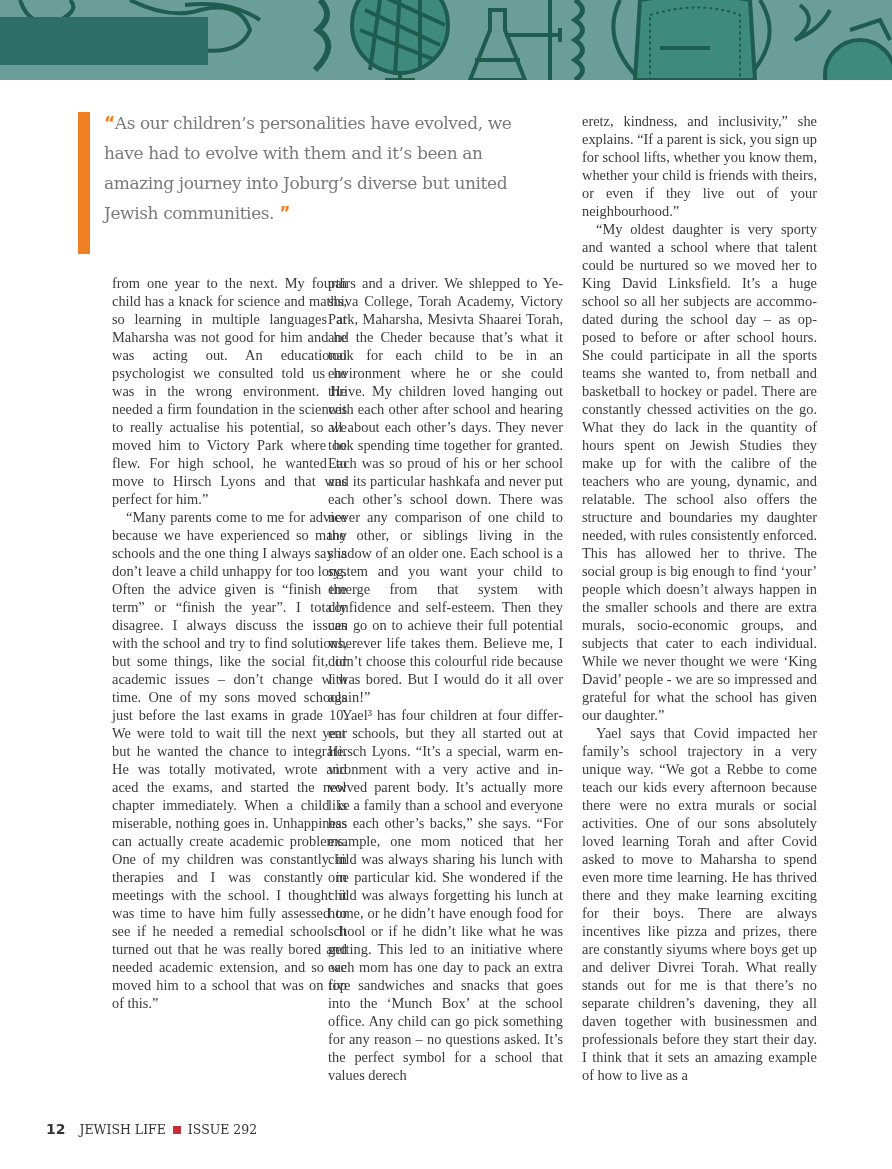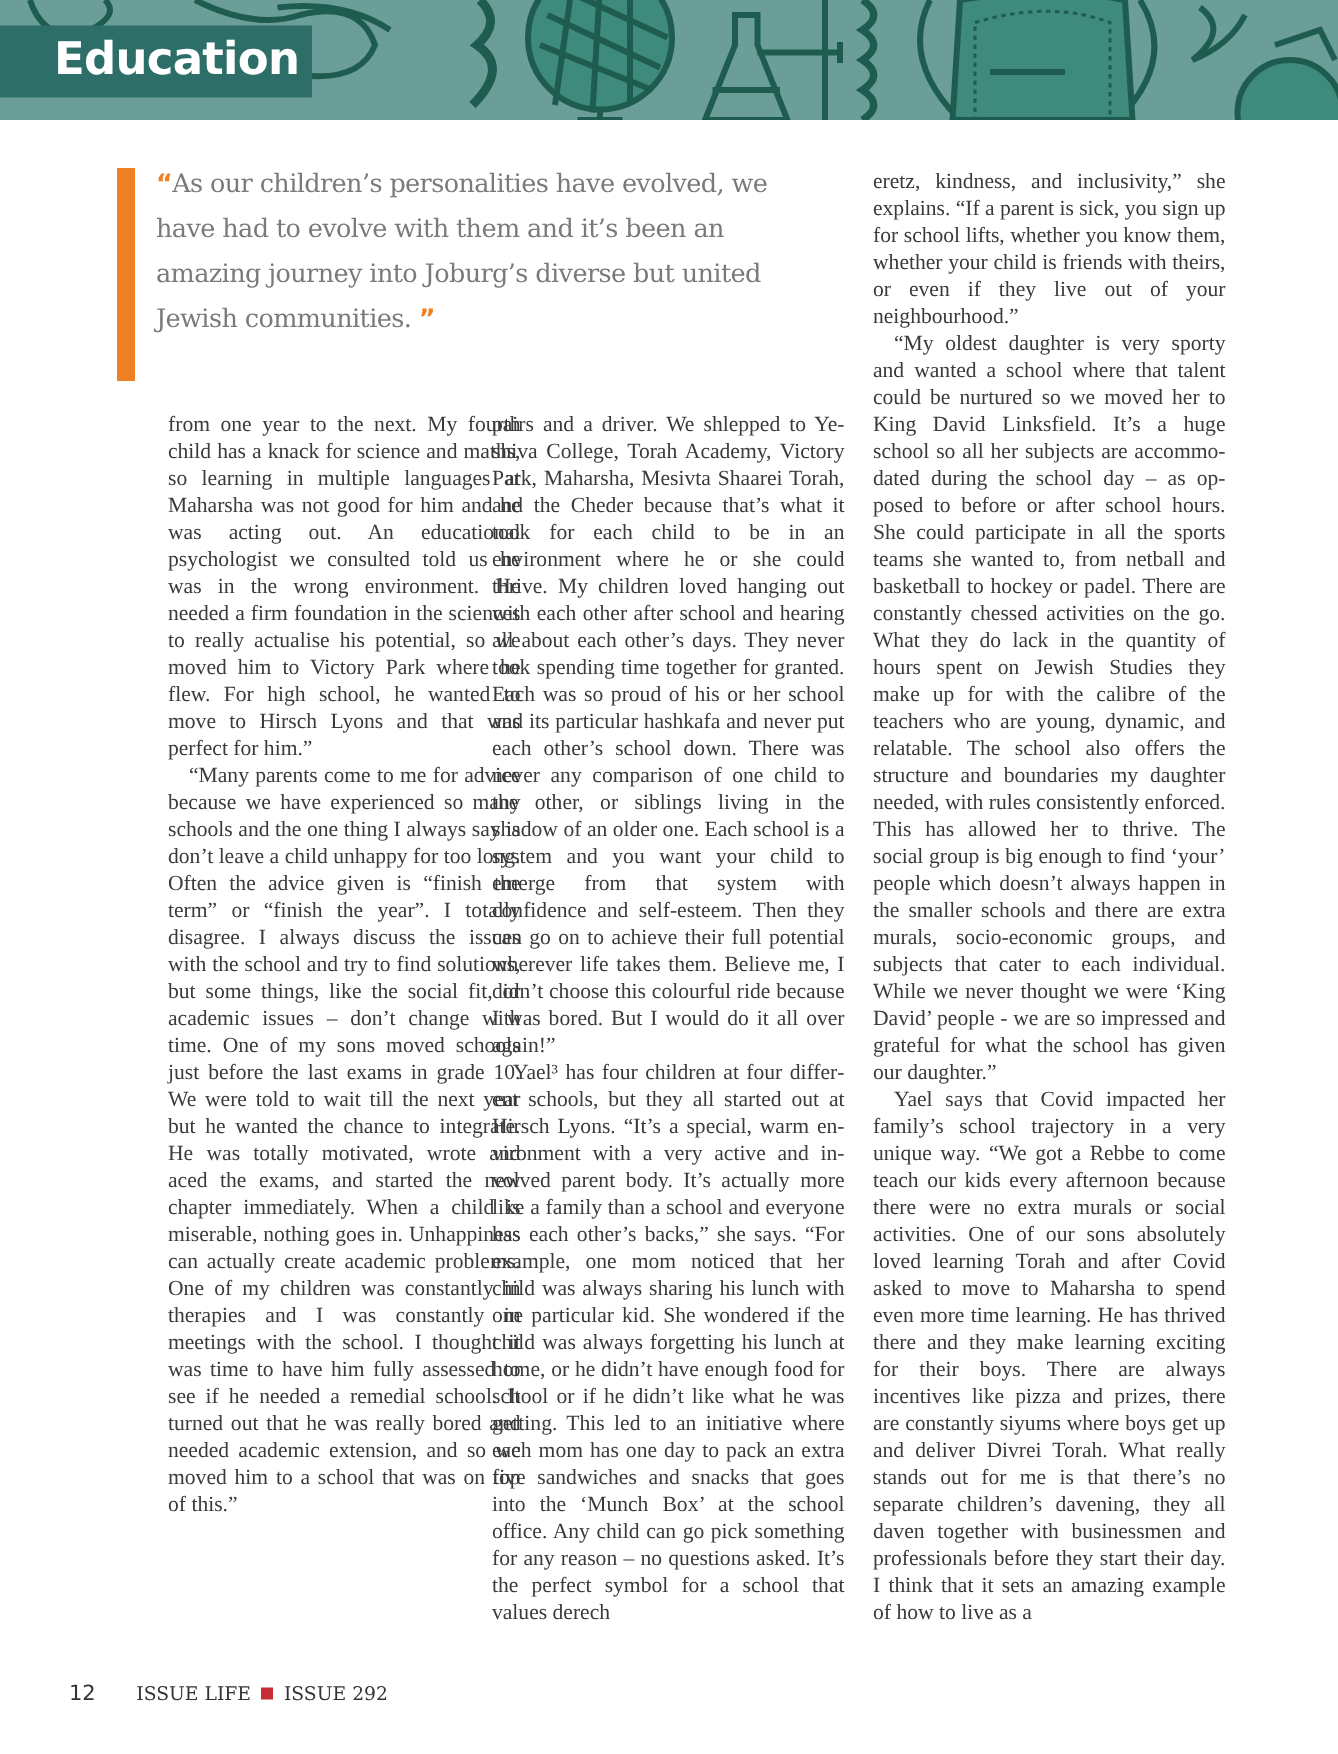--- a/index.html
+++ b/index.html
@@ -37,21 +37,21 @@
   }
   .col p { margin: 0; text-indent: 0; }
   .col p.ind { text-indent: 14px; }
   .col1 { left: 75px; top: 274px; margin-left: 37px; }
   .col2 { left: 328px; top: 274px; }
   .col3 { left: 582px; top: 112px; }
   .footer {
     position: absolute; left: 46px; top: 1121px;
     font-family: "DejaVu Serif", serif; font-size: 12.5px; color: #333;
   }
-  .footer .pg { font-family: "DejaVu Sans", sans-serif; font-weight: normal; font-size: 14px; margin-right: 23px; }
+  .footer .pg { font-family: "DejaVu Sans", sans-serif; font-weight: bold; font-size: 14px; margin-right: 10px; }
   .footer .sq { display: inline-block; width: 8px; height: 8px; background: #c62d34; margin: 0 3px; }
 </style>
 </head>
 <body>
 
 <div class="banner">
   <svg width="892" height="80">
     <g fill="none" stroke="#1f5c50" stroke-width="4">
       <path d="M20 0 Q30 30 60 20 Q80 10 70 0"></path>
       <path d="M130 0 Q170 20 200 10 Q240 0 250 30 Q240 55 200 50"></path>
@@ -67,21 +67,20 @@
       <path d="M620 0 Q600 40 640 80 M760 0 Q785 40 745 80"></path>
       <path d="M640 0 Q700 -10 750 0 L755 80 L635 80 Z" fill="#3e8a7c"></path>
       <path d="M650 15 Q700 0 740 15 L740 80 L650 80 Z" stroke-dasharray="3 3" stroke-width="2"></path>
       <path d="M660 48 L710 48" stroke-width="4"></path>
       <path d="M800 5 Q820 20 795 40 Q820 30 830 10"></path>
       <circle cx="860" cy="75" r="35" fill="#3e8a7c"></circle>
       <path d="M850 30 L880 20 L890 40"></path>
     </g>
   </svg>
   <div class="section-tab"></div>
-  <div class="section-label">Education</div>
 </div>
 
 <div class="pullquote-bar"></div>
 <div class="pullquote">
   <span class="qmark">“</span><span>As our children’s personalities have evolved, we have had to evolve with them and it’s been an amazing journey into Joburg’s diverse but united Jewish communities.</span>
   <span class="qmark">”</span>
 </div>
 
 <div class="col col1">
   <p>from one year to the next. My fourth child has a knack for science and maths, so learning in multiple lan­guages at Maharsha was not good for him and he was acting out. An educa­tional psychologist we consulted told us he was in the wrong environment. He needed a firm foundation in the sci­ences to really actualise his potential, so we moved him to Victory Park where he flew. For high school, he wanted to move to Hirsch Lyons and that was perfect for him.”</p>
@@ -94,16 +93,16 @@
 </div>
 
 <div class="col col3">
   <p>eretz, kindness, and inclusivity,” she explains. “If a parent is sick, you sign up for school lifts, whether you know them, whether your child is friends with theirs, or even if they live out of your neighbourhood.”</p>
   <p class="ind">“My oldest daughter is very sporty and wanted a school where that talent could be nurtured so we moved her to King David Linksfield. It’s a huge school so all her subjects are accommo­dated during the school day – as op­posed to before or after school hours. She could participate in all the sports teams she wanted to, from netball and basketball to hockey or padel. There are constantly chessed activities on the go. What they do lack in the quantity of hours spent on Jewish Studies they make up for with the calibre of the teachers who are young, dynamic, and relatable. The school also offers the structure and boundaries my daughter needed, with rules consistently en­forced. This has allowed her to thrive. The social group is big enough to find ‘your’ people which doesn’t always hap­pen in the smaller schools and there are extra murals, socio-economic groups, and subjects that cater to each individual. While we never thought we were ‘King David’ people - we are so impressed and grateful for what the school has given our daughter.”</p>
   <p class="ind">Yael says that Covid impacted her family’s school trajectory in a very unique way. “We got a Rebbe to come teach our kids every afternoon because there were no extra murals or social activities. One of our sons absolutely loved learning Torah and after Covid asked to move to Maharsha to spend even more time learning. He has thrived there and they make learning exciting for their boys. There are al­ways incentives like pizza and prizes, there are constantly siyums where boys get up and deliver Divrei Torah. What really stands out for me is that there’s no separate children’s daven­ing, they all daven together with busi­nessmen and professionals before they start their day. I think that it sets an amazing example of how to live as a</p>
 </div>
 
 <div class="footer">
   <span class="pg">12</span>
-  <span>ISSUE LIFE</span>
+  <span>JEWISH LIFE</span>
   <span class="sq"></span>
   <span>ISSUE 292</span>
 </div>
 
 </body></html>

